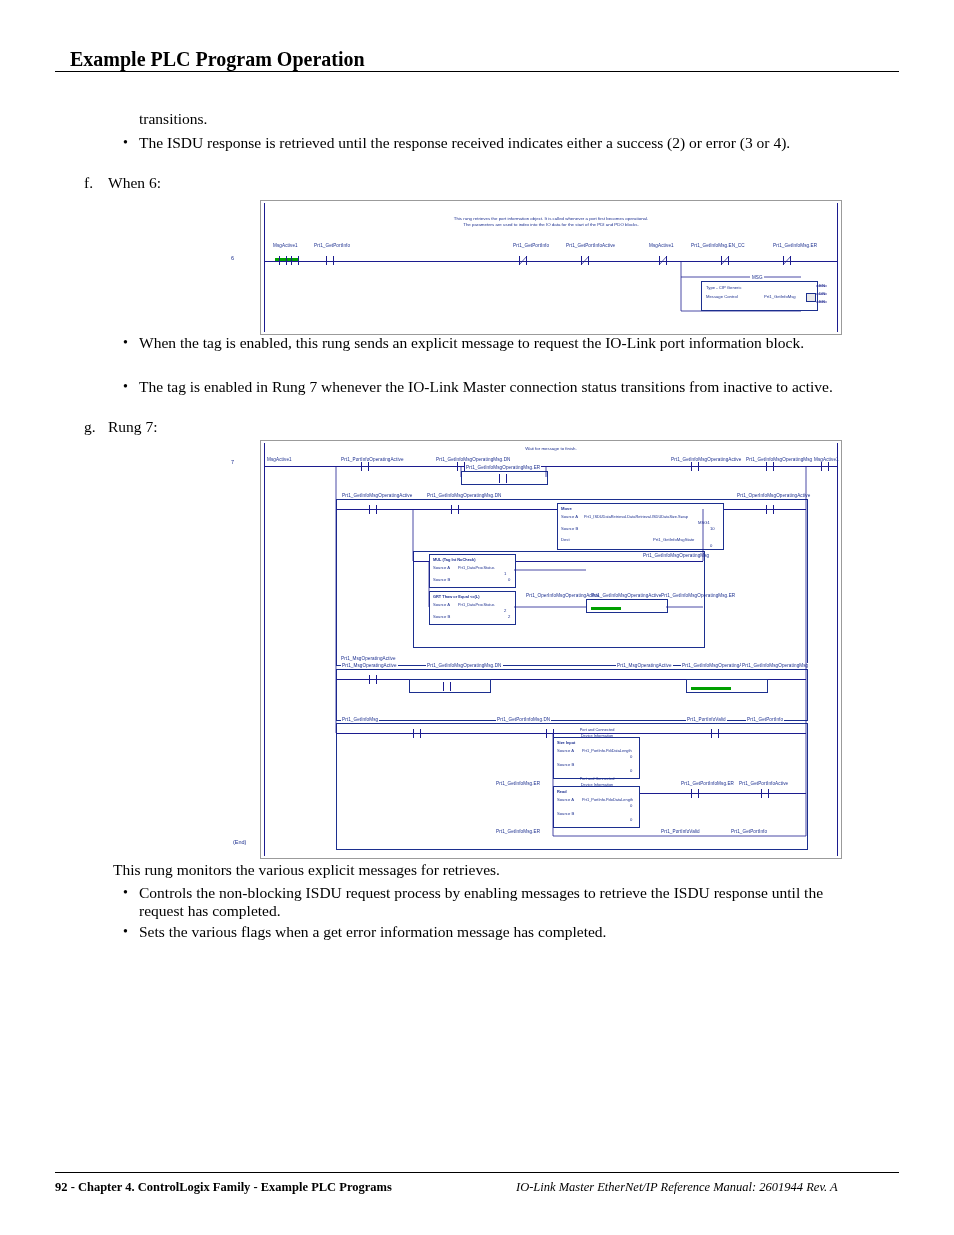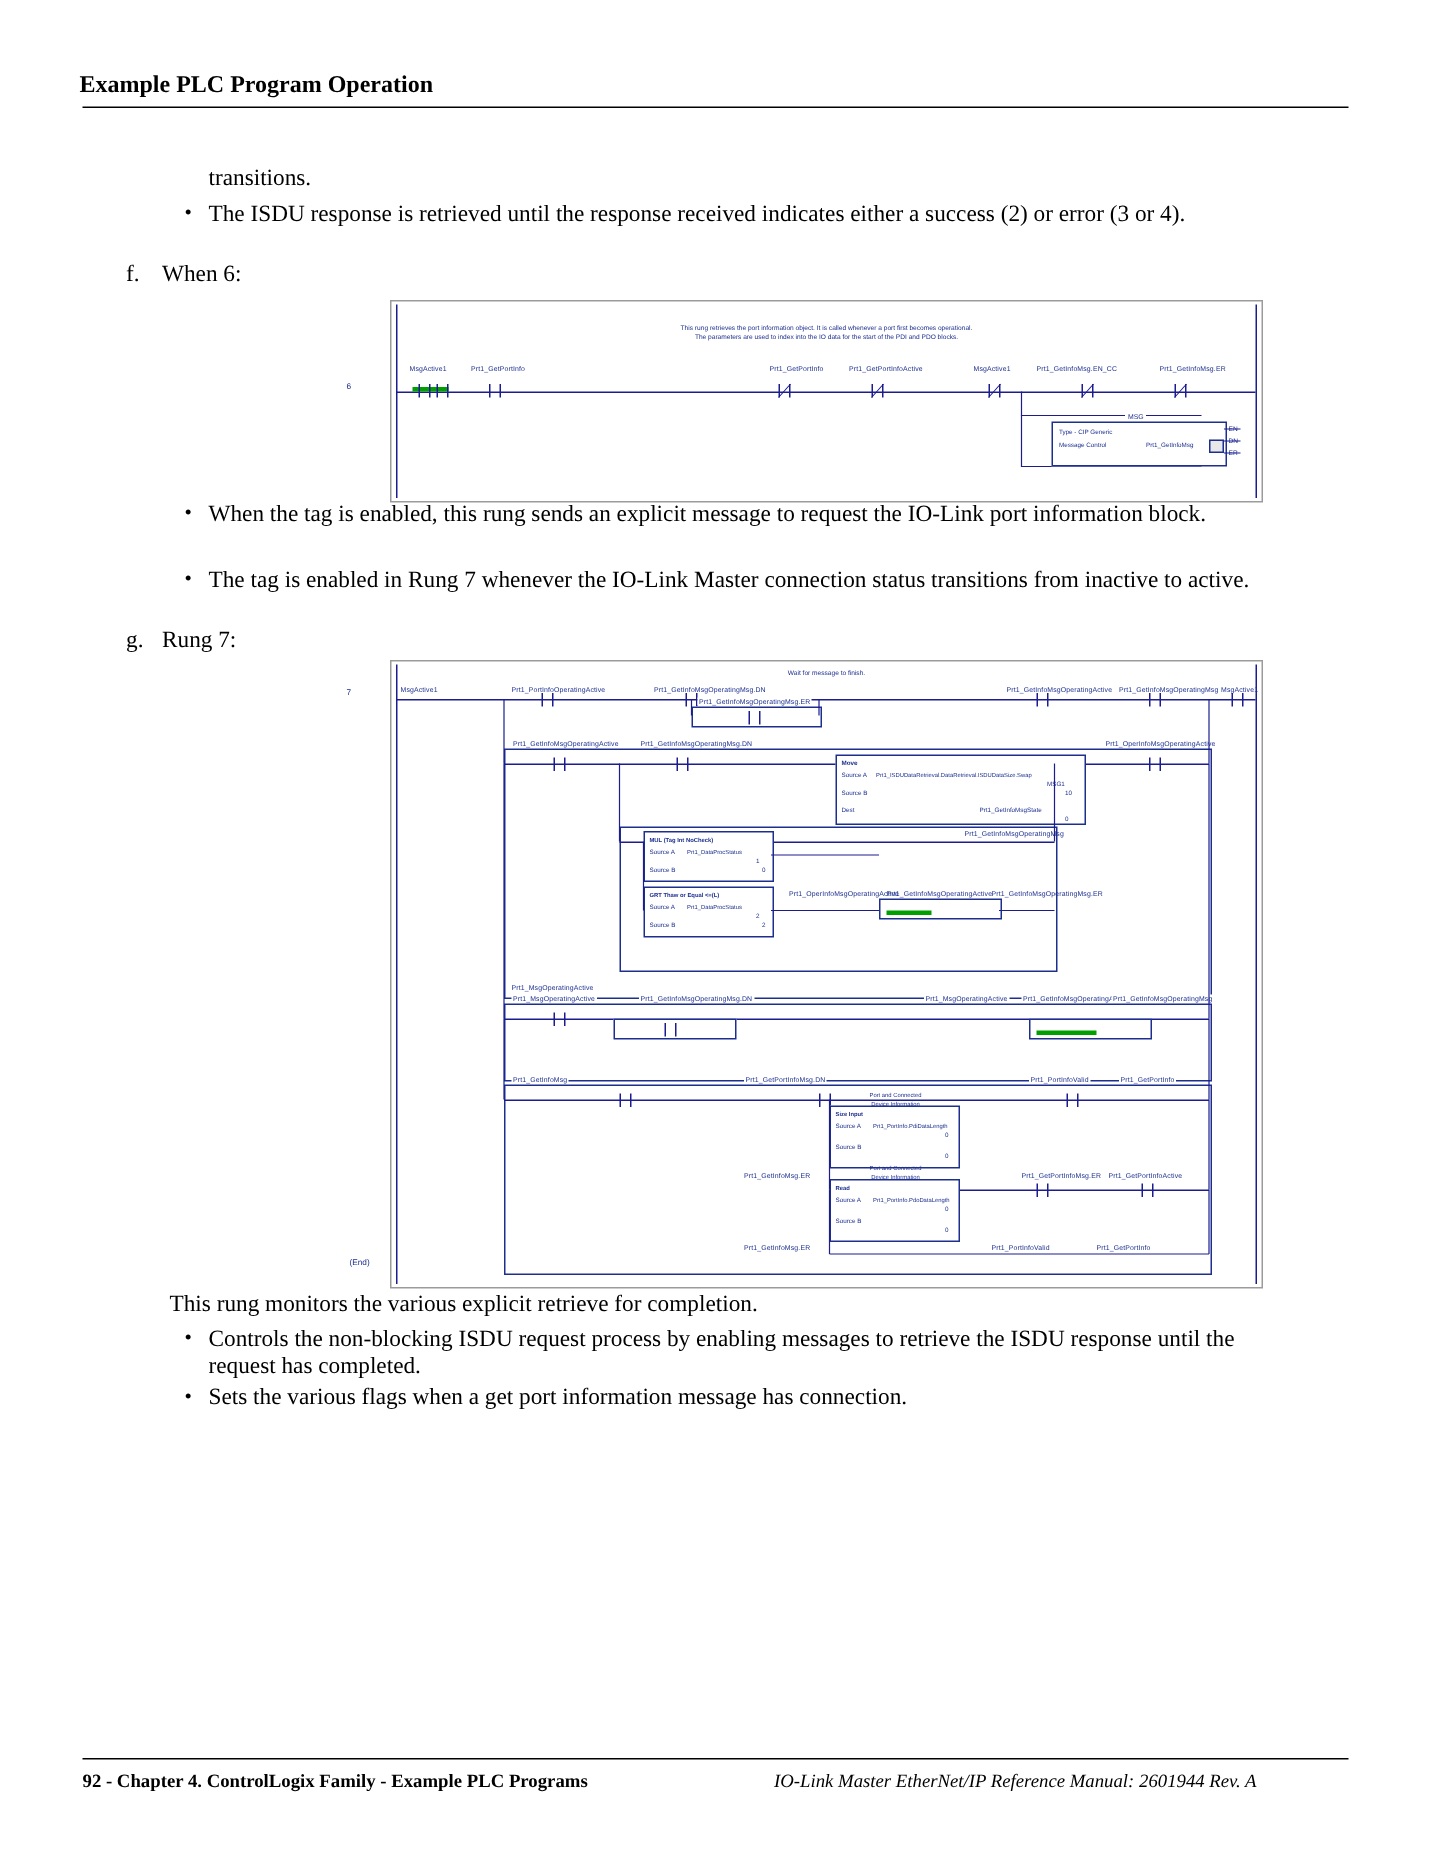--- a/index.html
+++ b/index.html
@@ -7,23 +7,23 @@
     width:954px;height:1235px;background:#ffffff;
     font-family:"Liberation Serif", serif;
     color:#000;
     position:relative;
     overflow:hidden;
   }
   .page{position:absolute;inset:0;}
 
   
   .hdr{
-    position:absolute;left:53px;top:48px;width:844px;
+    position:absolute;left:70px;top:48px;width:844px;
     font-family:"Liberation Serif", serif;
-    font-weight:bold;font-size:16px;
+    font-weight:bold;font-size:20px;
   }
   .hdr-rule{
     position:absolute;left:55px;top:71px;width:844px;height:1px;background:#000;
   }
 
   
   .ftr-rule{
     position:absolute;left:55px;top:1172px;width:844px;height:1px;background:#000;
   }
   .ftr-left{
@@ -386,28 +386,28 @@
         <line x1="545" y1="238" x2="545" y2="292" stroke="#1c1c8f" stroke-width="0.8"></line>
         <line x1="292" y1="292" x2="292" y2="352" stroke="#1c1c8f" stroke-width="0.8"></line>
         <line x1="545" y1="292" x2="545" y2="352" stroke="#1c1c8f" stroke-width="0.8"></line>
         <line x1="292" y1="352" x2="292" y2="395" stroke="#1c1c8f" stroke-width="0.8"></line>
         <line x1="545" y1="352" x2="545" y2="395" stroke="#1c1c8f" stroke-width="0.8"></line>
         <line x1="292" y1="395" x2="545" y2="395" stroke="#1c1c8f" stroke-width="0.8"></line>
       </svg>
     </div>
   </div>
 
-  <div class="txt" style="left:113px;top:861px;width:740px;">This rung monitors the various explicit retrieve for completion.</div>
+  <div class="txt" style="left:113px;top:861px;width:740px;">This rung monitors the various explicit messages for retrieves.</div>
 
   <div class="bullet" style="left:139px;top:884px;width:700px;">
     <span class="dot">•</span>
     <span>Controls the non-blocking ISDU request process by enabling messages to retrieve the ISDU response until the request has completed.</span>
   </div>
 
   <div class="bullet" style="left:139px;top:923px;width:700px;">
     <span class="dot">•</span>
-    <span>Sets the various flags when a get port information message has connection.</span>
+    <span>Sets the various flags when a get error information message has completed.</span>
   </div>
 
   <div class="ftr-rule"></div>
   <div class="ftr-left">92 - Chapter 4. ControlLogix Family - Example PLC Programs</div>
   <div class="ftr-right">IO-Link Master EtherNet/IP Reference Manual: 2601944 Rev. A</div>
 </div>
 
 </body></html>

